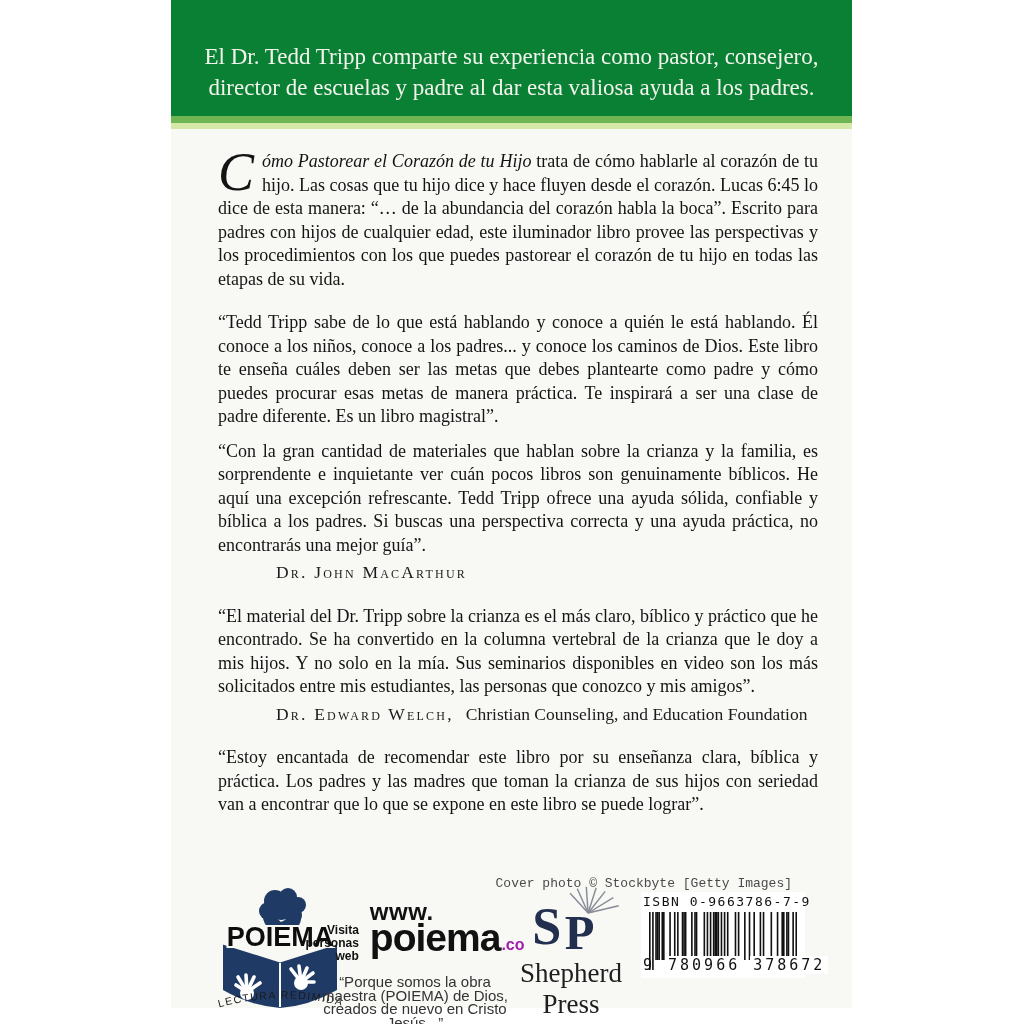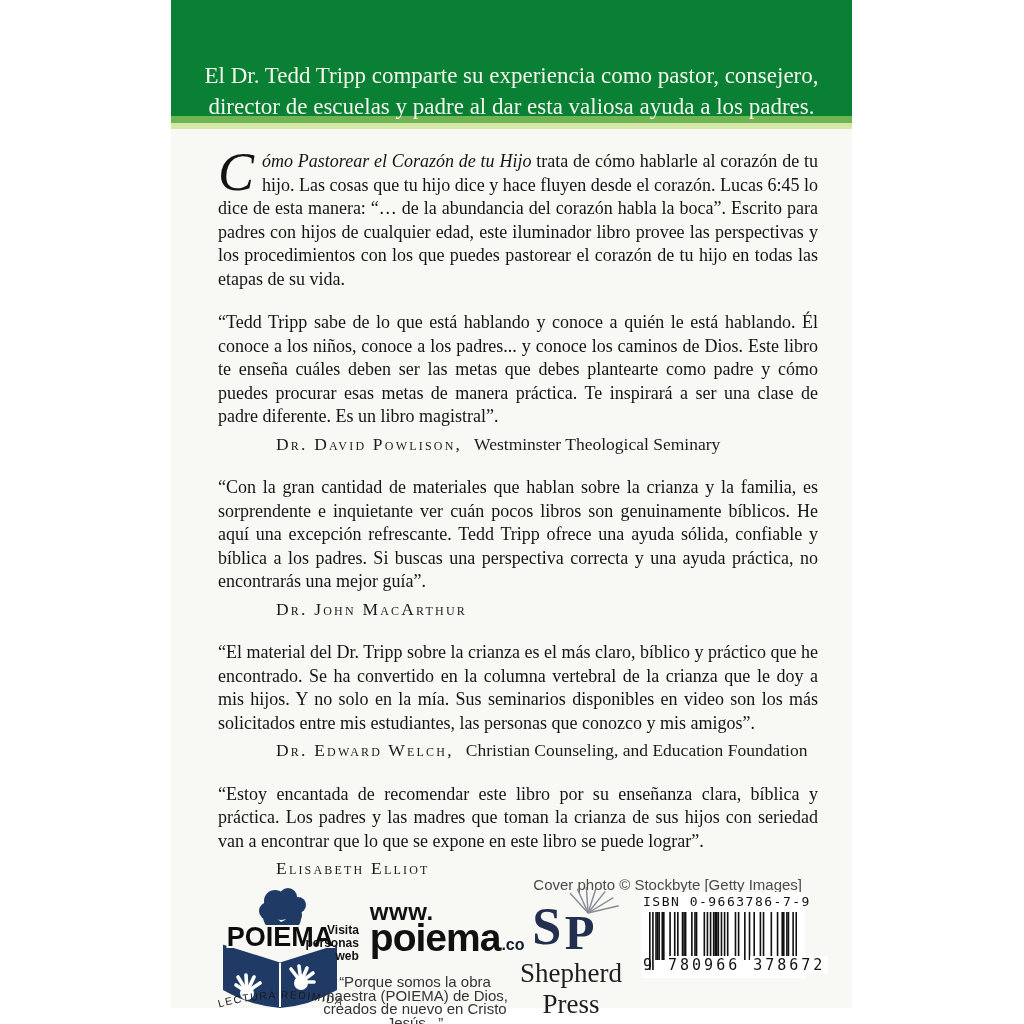--- a/index.html
+++ b/index.html
@@ -1,48 +1,48 @@
 <!DOCTYPE html>
 <html><head>
 <meta charset="utf-8">
 <style>
   html,body{margin:0;padding:0;background:#ffffff;width:1024px;height:1024px;overflow:hidden;}
   .page{position:relative;width:1024px;height:1024px;background:#ffffff;}
   .cover{position:absolute;left:171px;top:0;width:681px;height:1008px;background:#f8f8f5;}
 
   
-  .band{height:116px;background:#0a8035;text-align:center;box-sizing:border-box;padding-top:60px;}
+  .band{height:116px;background:#0a8035;text-align:center;box-sizing:border-box;padding-top:41px;}
   .band p{margin:0;font-family:"Liberation Serif",serif;font-size:23px;line-height:31px;color:#f3f5ec;}
   .strip-mid{height:7px;background:#6fb553;}
   .strip-pale{height:6px;background:#d6e8a8;}
 
   
   .content{padding:21px 34px 0 47px;font-family:"Liberation Serif",serif;font-size:18px;line-height:23.5px;color:#141414;text-align:justify;}
   .intro{margin:0 0 20px 0;}
   .dropcap{float:left;font-style:italic;font-size:54px;line-height:40px;padding:2px 8px 0 0;}
   .booktitle{font-style:italic;}
   .quote{margin:11px 0 4px 0;}
   .attr{margin:0 0 20px 0;padding-left:58px;text-align:left;}
   .attr .author{font-variant:small-caps;letter-spacing:2.2px;font-size:17.5px;color:#1b1b1b;}
   .attr .affil{margin-left:12px;font-size:17.5px;color:#1b1b1b;}
 
   
-  .credit{position:absolute;top:876px;right:50px;font-family:Liberation Sans, sans-serif;font-size:15px;color:#4a4a4a;}
+  .credit{position:absolute;top:876px;right:60px;font-family:Liberation Mono, monospace;font-size:13px;color:#4a4a4a;}
 
   
   .footer{position:absolute;left:0;top:886px;width:681px;height:122px;}
   .poiema{position:absolute;left:42px;top:0;width:134px;}
   .weblogo{position:absolute;left:146px;top:16px;width:196px;}
   .webrow{display:flex;align-items:flex-start;justify-content:center;}
   .visit{font-family:"Liberation Sans",sans-serif;font-weight:bold;font-size:12px;line-height:13px;text-align:right;color:#111;margin-top:22px;}
   .vbar{width:3px;background:#111;height:50px;margin:6px 5px 0 6px;}
   .www{font-family:"Liberation Sans",sans-serif;font-weight:bold;font-size:24px;line-height:20px;letter-spacing:0.5px;color:#111;}
   .domain-row{display:flex;align-items:flex-end;}
   .domain{font-family:"Liberation Sans",sans-serif;font-weight:bold;font-size:39px;line-height:32px;letter-spacing:-1px;color:#111;}
-  .tld{font-family:"Liberation Sans",sans-serif;font-weight:bold;font-size:16px;color:#0f172a;margin-left:1px;}
+  .tld{font-family:"Liberation Sans",sans-serif;font-weight:bold;font-size:16px;color:#a21caf;margin-left:1px;}
   .verse{margin-top:12px;font-family:"Liberation Sans",sans-serif;font-size:15px;line-height:13.5px;color:#333;text-align:center;}
   .shepherd{position:absolute;left:338px;top:0;width:124px;text-align:center;}
   .pubname{font-family:"Liberation Serif",serif;font-size:27px;color:#1e1e1e;margin-top:-4px;}
   .puburl{font-family:"Liberation Sans",sans-serif;font-weight:bold;font-size:11.5px;color:#111;margin-top:3px;font-style:italic;}
   .barcode{position:absolute;left:470px;top:6px;width:160px;background:#fff;padding:2px 2px 4px 2px;}
   .isbn{font-family:"DejaVu Sans Mono",monospace;font-size:13px;letter-spacing:1.5px;text-align:center;color:#111;margin-bottom:3px;white-space:nowrap;}
   .bars{display:block;margin:0 auto;}
   .digits{display:flex;font-family:"DejaVu Sans Mono",monospace;font-size:15px;color:#111;margin-top:-14px;position:relative;}
   .digits .lead{margin-right:5px;background:transparent;}
   .digits .grp{background:#fff;padding:0 3px;letter-spacing:3px;}
@@ -60,36 +60,34 @@
       <p>director de escuelas y padre al dar esta valiosa ayuda a los padres.</p>
     </div>
     <div class="strip-mid"></div>
     <div class="strip-pale"></div>
 
     <div class="content">
       <p class="intro"><span class="dropcap">C</span><span class="booktitle">ómo Pastorear el Corazón de tu Hijo</span><span> trata de cómo hablarle al corazón de tu hijo. Las cosas que tu hijo dice y hace fluyen desde el corazón. Lucas 6:45 lo dice de esta manera: “… de la abundancia del corazón habla la boca”. Escrito para padres con hijos de cualquier edad, este iluminador libro provee las perspectivas y los procedimientos con los que puedes pastorear el corazón de tu hijo en todas las etapas de su vida.</span></p>
 
       <div>
         <p class="quote">“Tedd Tripp sabe de lo que está hablando y conoce a quién le está hablando. Él conoce a los niños, conoce a los padres... y conoce los caminos de Dios. Este libro te enseña cuáles deben ser las metas que debes plantearte como padre y cómo puedes procurar esas metas de manera práctica. Te inspirará a ser una clase de padre diferente. Es un libro magistral”.</p>
-        <p class="attr"><span class="author">Dr. David Powlison,</span><span class="affil">Westminster Theological Seminary</span></p>
       </div>
 
       <div>
         <p class="quote">“Con la gran cantidad de materiales que hablan sobre la crianza y la familia, es sorprendente e inquietante ver cuán pocos libros son genuinamente bíblicos. He aquí una excepción refrescante. Tedd Tripp ofrece una ayuda sólida, confiable y bíblica a los padres. Si buscas una perspectiva correcta y una ayuda práctica, no encontrarás una mejor guía”.</p>
         <p class="attr"><span class="author">Dr. John MacArthur</span><span class="affil"></span></p>
       </div>
 
       <div>
         <p class="quote">“El material del Dr. Tripp sobre la crianza es el más claro, bíblico y práctico que he encontrado. Se ha convertido en la columna vertebral de la crianza que le doy a mis hijos. Y no solo en la mía. Sus seminarios disponibles en video son los más solicitados entre mis estudiantes, las personas que conozco y mis amigos”.</p>
         <p class="attr"><span class="author">Dr. Edward Welch,</span><span class="affil">Christian Counseling, and Education Foundation</span></p>
       </div>
 
       <div>
         <p class="quote">“Estoy encantada de recomendar este libro por su enseñanza clara, bíblica y práctica. Los padres y las madres que toman la crianza de sus hijos con seriedad van a encontrar que lo que se expone en este libro se puede lograr”.</p>
-        <p class="attr"><span class="author">Elisabeth Elliot</span><span class="affil"></span></p>
       </div>
     </div>
 
     <div class="credit">Cover photo © Stockbyte [Getty Images]</div>
 
     <div class="footer">
 
       <div class="poiema">
         <svg viewBox="0 0 134 126" width="134" height="126">
           <g fill="#203a66">

